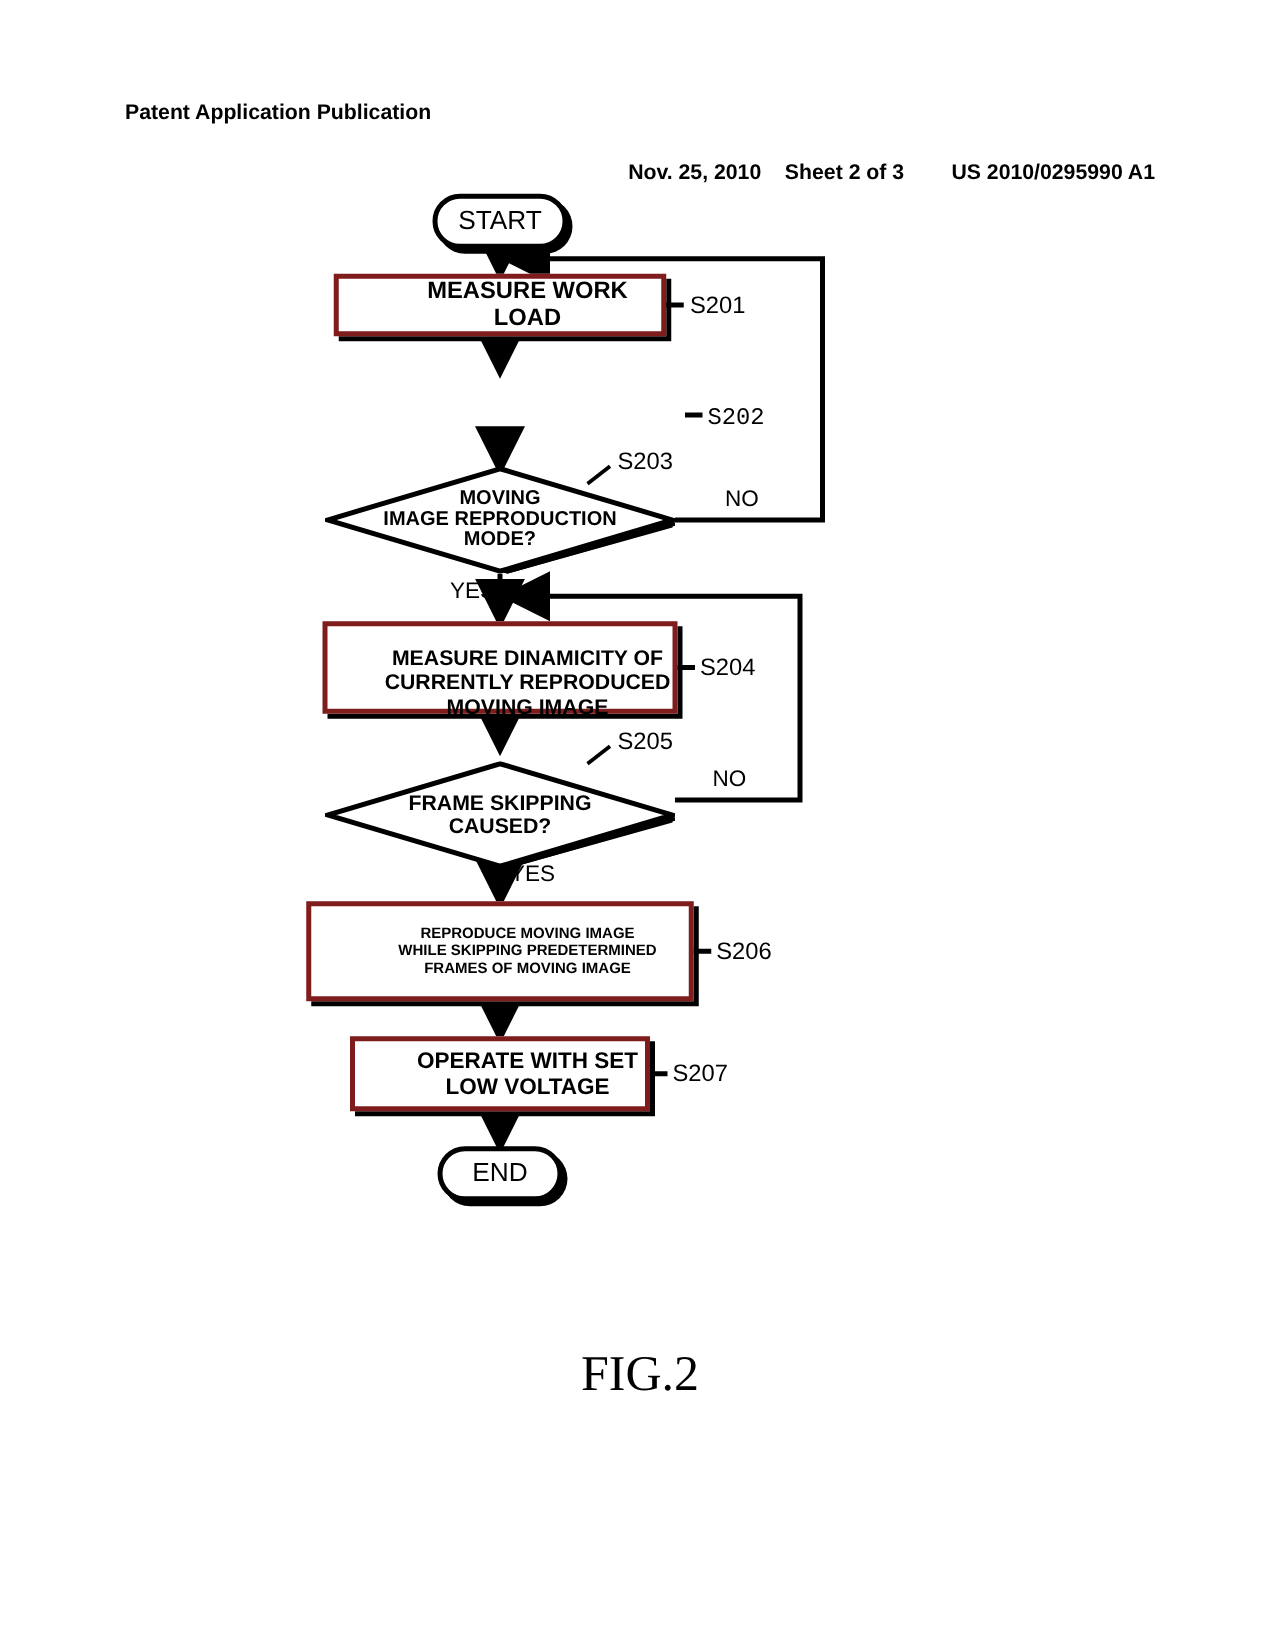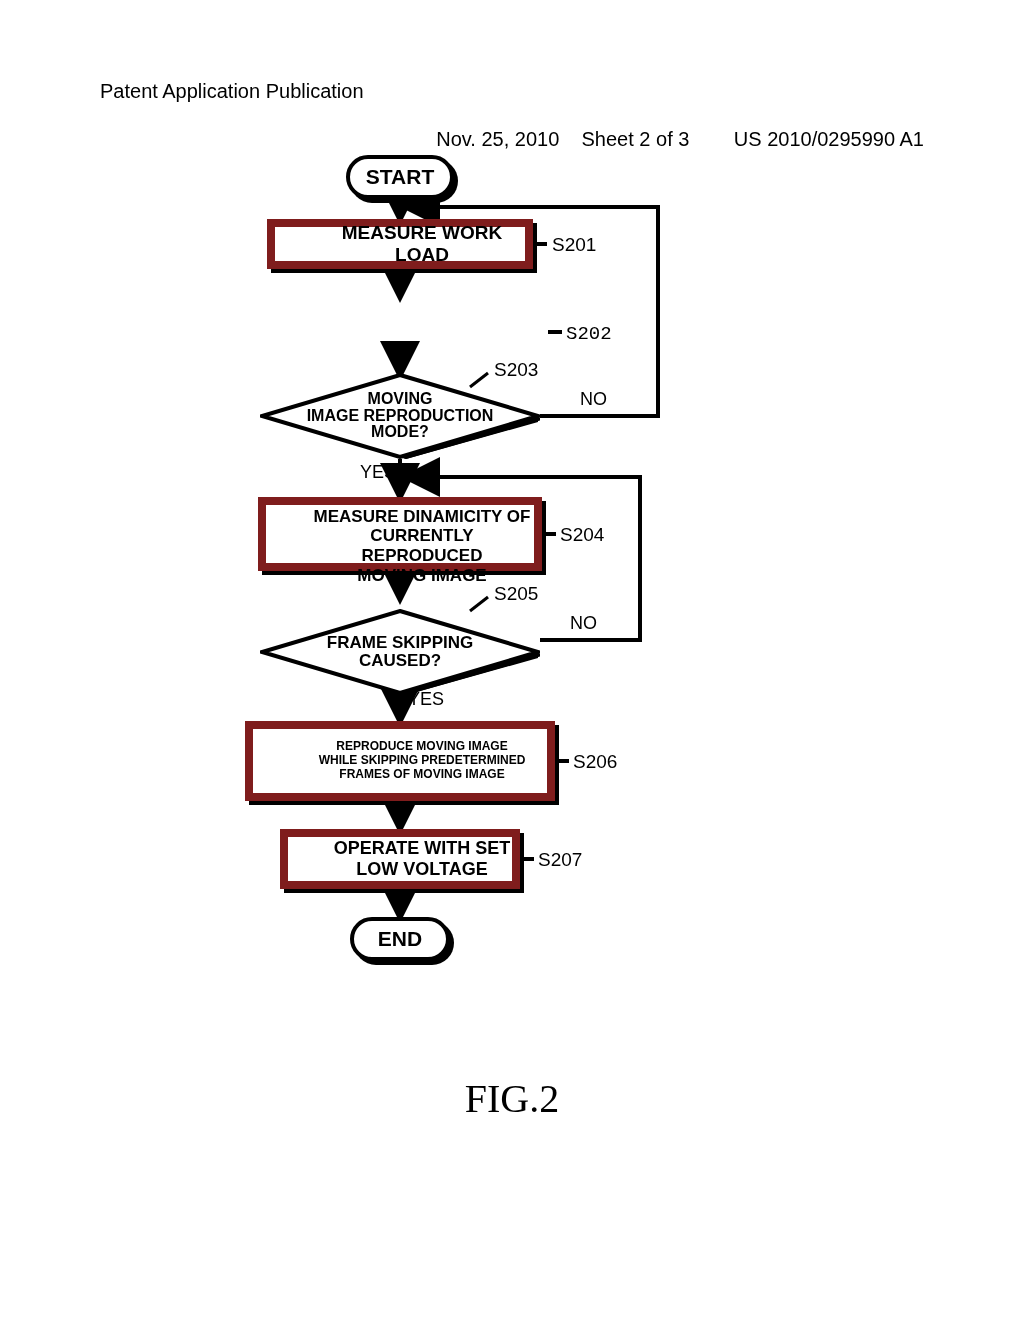--- a/index.html
+++ b/index.html
@@ -11,51 +11,51 @@
     position: relative;
   }
   .header {
     position: absolute;
     top: 80px;
     left: 0;
     width: 1024px;
     padding: 0 100px;
     display: flex;
     justify-content: space-between;
-    font-size: 20px;
-    font-weight: normal;
+    font-size: 17px;
+    font-weight: bold;
   }
   .header .right { text-align: right; margin-top: 48px; }
 
   .diagram {
     position: absolute;
     top: 155px;
     left: 220px;
     width: 560px;
     height: 860px;
   }
 
   .term {
     position: absolute;
     background: #fff;
     border: 4px solid #000;
     border-radius: 28px;
-    font-weight: bold;
+    font-weight: normal;
     font-size: 21px;
     display: flex;
     align-items: center;
     justify-content: center;
     padding: 17px 22px;
     box-shadow: 4px 4px 0 #000;
   }
 
   .proc {
     position: absolute;
     background: #fff;
-    border: 8px solid #7f1d1d;
+    border: 4px solid #7f1d1d;
     font-weight: bold;
     text-align: center;
     display: flex;
     align-items: center;
     justify-content: center;
     box-shadow: 4px 4px 0 #000;
     line-height: 1.15;
     padding-left: 44px;
   }
 

